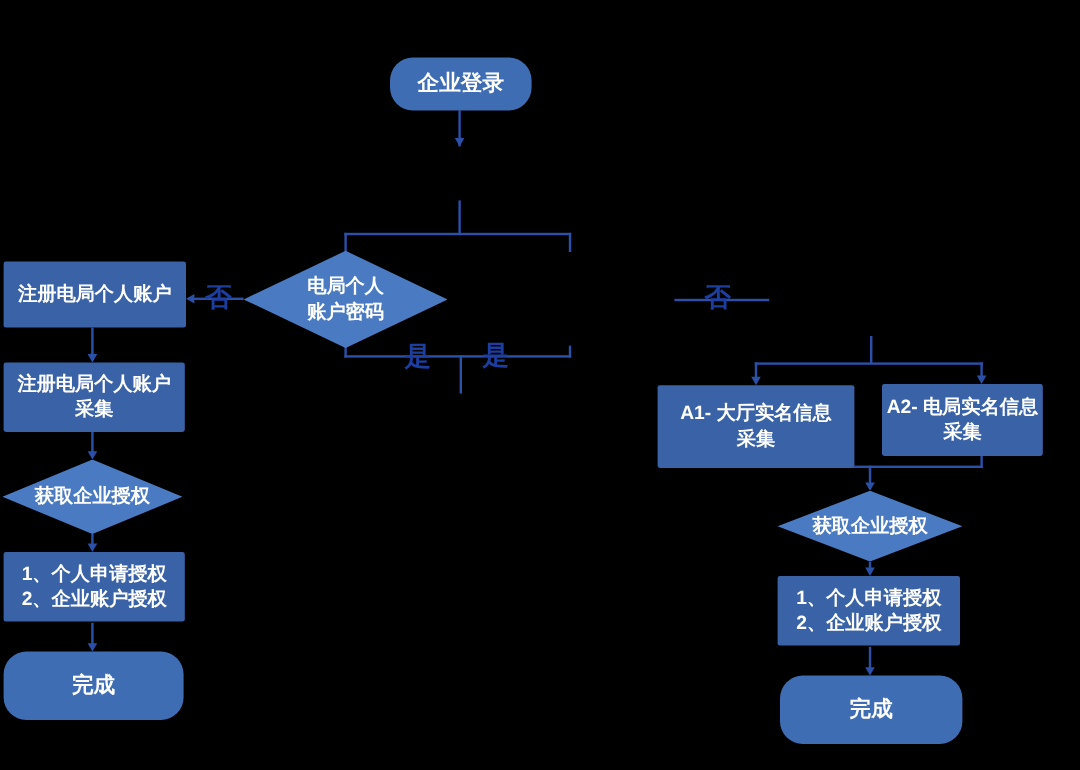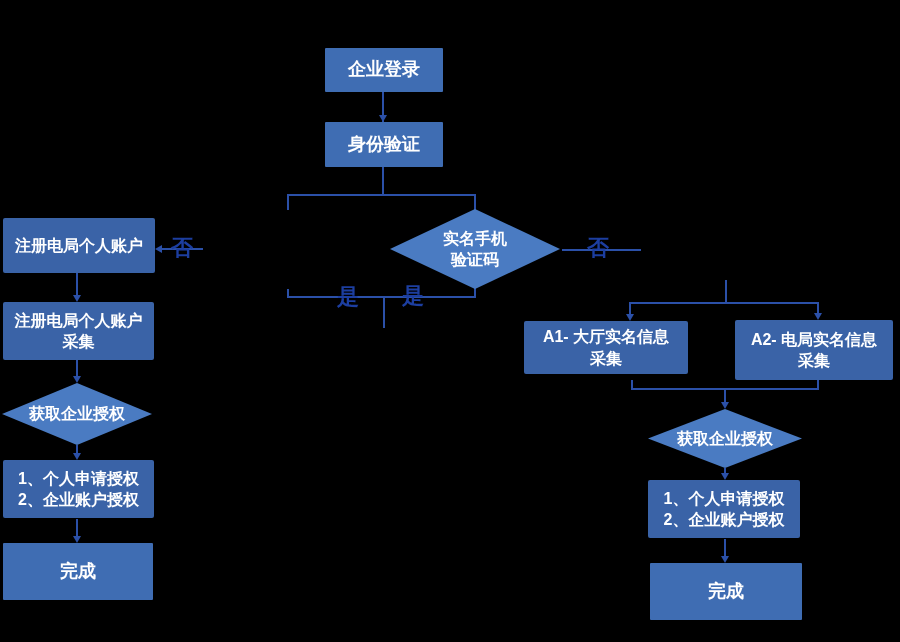--- a/index.html
+++ b/index.html
@@ -11,21 +11,21 @@
     position:relative;width:900px;height:642px;overflow:hidden;
     background:var(--background);
     font-family:"Liberation Sans","DejaVu Sans",sans-serif;
   }
   .node{
     position:absolute;display:flex;align-items:center;justify-content:center;
     color:var(--text);font-weight:bold;text-align:center;white-space:pre-line;
     line-height:1.32;box-sizing:border-box;
   }
   .rect{background:var(--rect-fill);border-radius:2px;}
-  .rounded{background:var(--rounded-fill);border-radius:1px;}
+  .rounded{background:var(--rounded-fill);border-radius:19px;}
   .diamond{background:var(--diamond-fill);clip-path:polygon(50% 0,100% 50%,50% 100%,0 50%);}
   .f18{font-size:18px;} .f16{font-size:16px;}
   .hline,.vline{position:absolute;background:var(--line);}
   .hline{height:2px;} .vline{width:2px;}
   .arrow-down{position:absolute;width:0;height:0;
     border-left:4px solid transparent;border-right:4px solid transparent;
     border-top:7px solid var(--line);}
   .arrow-left{position:absolute;width:0;height:0;
     border-top:4px solid transparent;border-bottom:4px solid transparent;
     border-right:7px solid var(--line);}
@@ -76,34 +76,33 @@
   <div class="arrow-down" style="left:721px;top:402px"></div>
   <div class="arrow-down" style="left:721px;top:473px"></div>
   <div class="arrow-down" style="left:721px;top:556px"></div>
 
   <div class="edge-label" style="left:182px;top:248px">否</div>
   <div class="edge-label" style="left:598px;top:248px">否</div>
   <div class="edge-label" style="left:348px;top:297px">是</div>
   <div class="edge-label" style="left:413px;top:296px">是</div>
 
   <div class="node rounded f18" style="left:325px;top:48px;width:118px;height:44px">企业登录</div>
-  <div class="node rounded f18" style="left:325px;top:122px;width:118px;height:45px">身份验证</div>
-  <div class="node diamond f16" style="left:390px;top:209px;width:170px;height:80px">实名手机
-验证码</div>
+  <div class="node diamond f16" style="left:203px;top:209px;width:170px;height:81px">电局个人
+账户密码</div>
 
   <div class="node rect f16" style="left:3px;top:218px;width:152px;height:55px">注册电局个人账户</div>
   <div class="node rect f16" style="left:3px;top:302px;width:151px;height:58px">注册电局个人账户
 采集</div>
   <div class="node diamond f16" style="left:2px;top:383px;width:150px;height:62px">获取企业授权</div>
   <div class="node rect f16" style="left:3px;top:460px;width:151px;height:58px">1、个人申请授权
 2、企业账户授权</div>
   <div class="node rounded f18" style="left:3px;top:543px;width:150px;height:57px">完成</div>
 
-  <div class="node rect f16" style="left:524px;top:321px;width:164px;height:53px">A1- 大厅实名信息
+  <div class="node rect f16" style="left:548px;top:321px;width:164px;height:69px">A1- 大厅实名信息
 采集</div>
-  <div class="node rect f16" style="left:735px;top:320px;width:158px;height:60px">A2- 电局实名信息
+  <div class="node rect f16" style="left:735px;top:320px;width:134px;height:60px">A2- 电局实名信息
 采集</div>
   <div class="node diamond f16" style="left:648px;top:409px;width:154px;height:59px">获取企业授权</div>
   <div class="node rect f16" style="left:648px;top:480px;width:152px;height:58px">1、个人申请授权
 2、企业账户授权</div>
   <div class="node rounded f18" style="left:650px;top:563px;width:152px;height:57px">完成</div>
 
 </div>
 
 </body></html>

